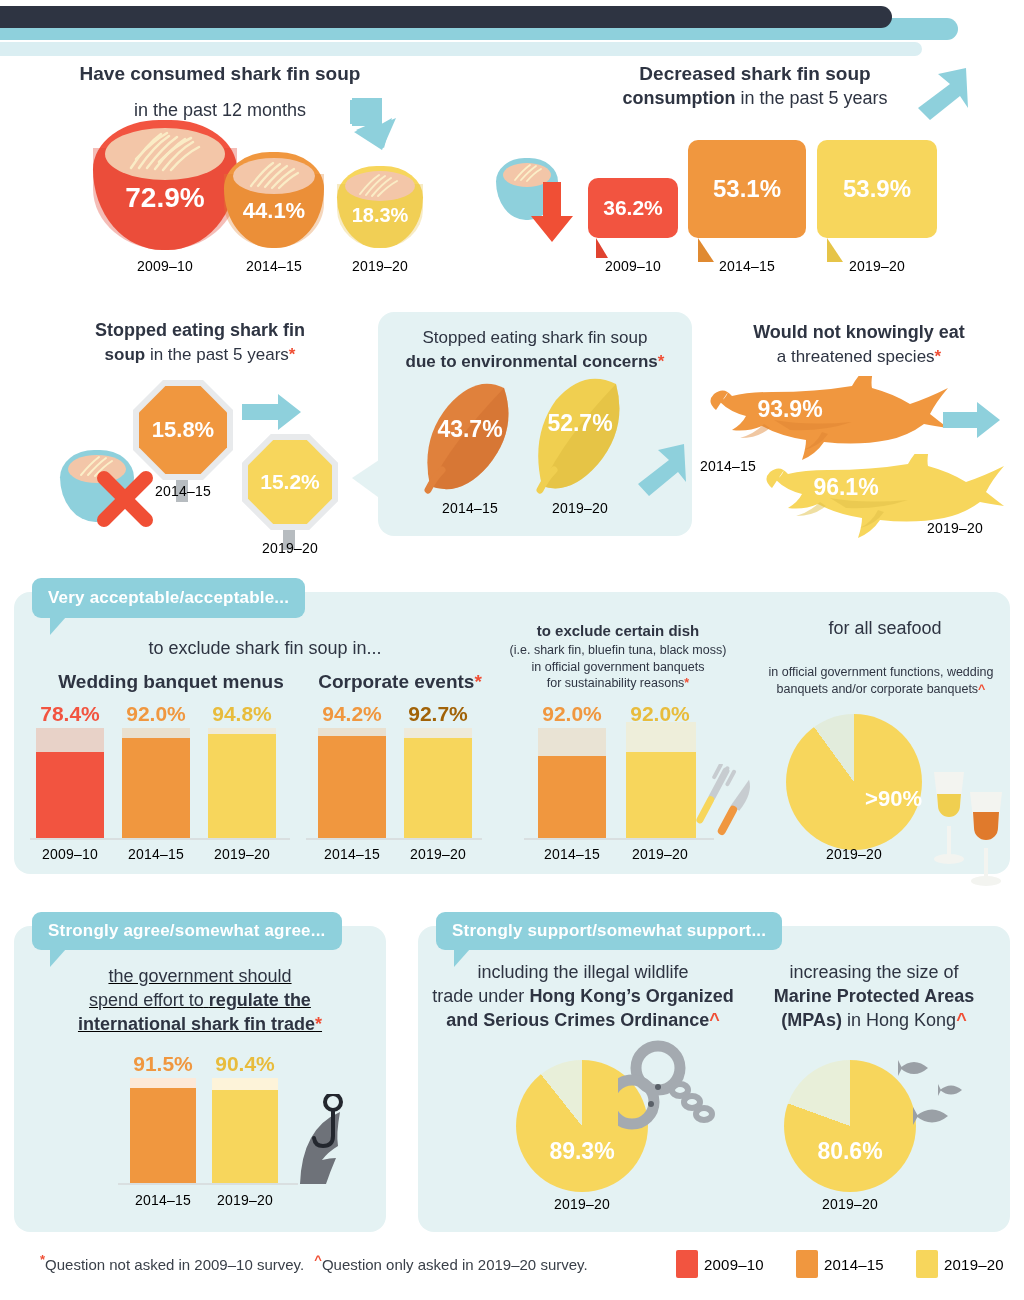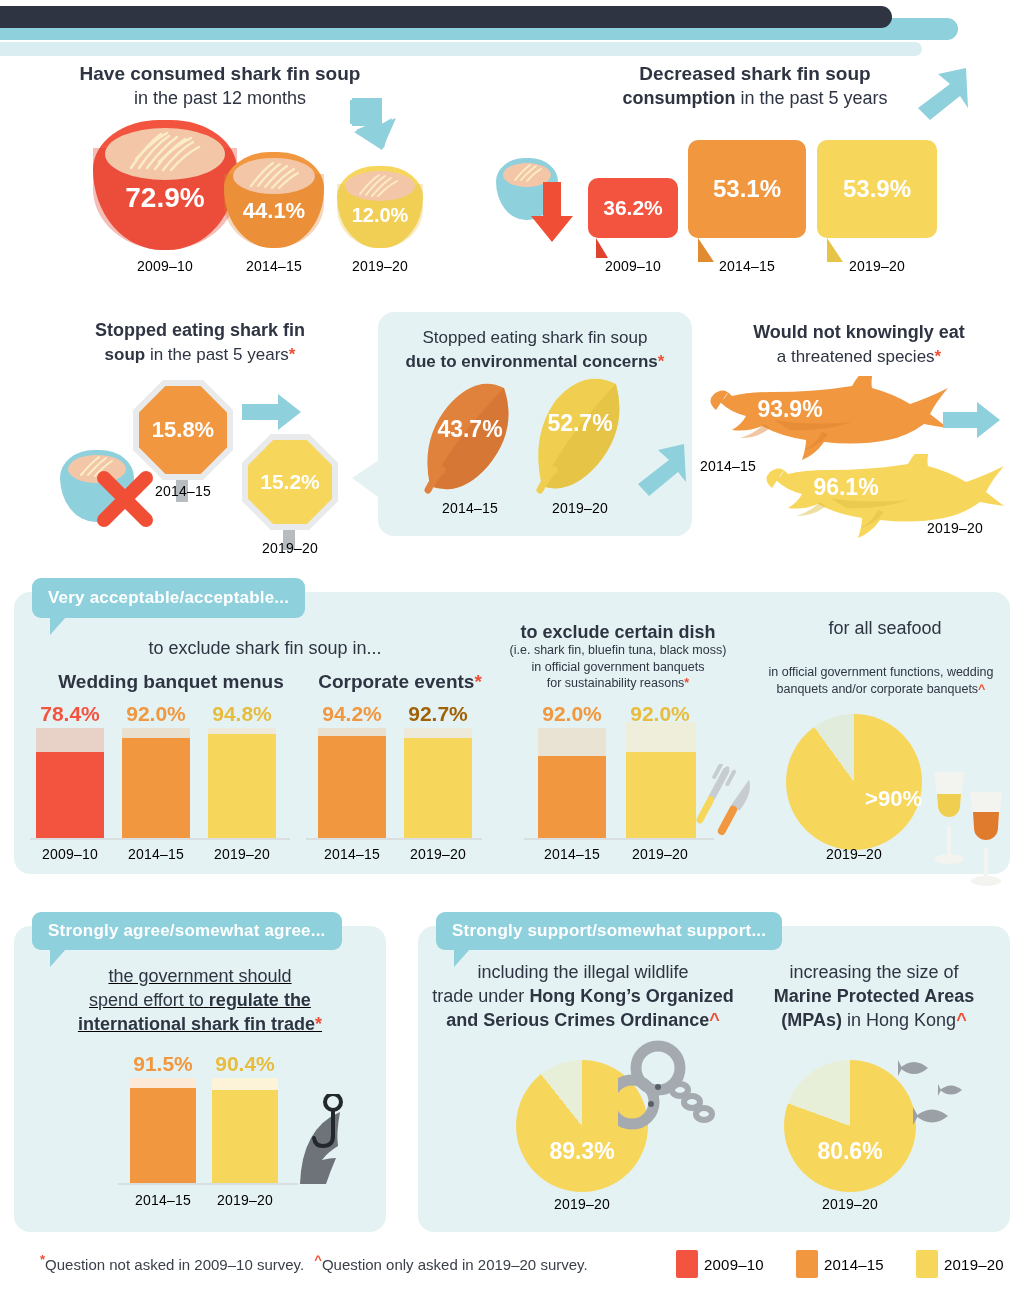--- a/index.html
+++ b/index.html
@@ -62,21 +62,21 @@
 <body>
 
 <div id="page">
 
   <div class="stripe stripe-teal"></div>
   <div class="stripe stripe-pale"></div>
   <div class="stripe stripe-dark"></div>
 
   <div class="abs" style="left:20px; top:62px; width:400px;">
     <div class="hd" style="font-size:19px; font-weight:bold;">Have consumed shark fin soup</div>
-    <div class="hd" style="font-size:18px; font-weight:normal; margin-top:3px;">in the past 12 months</div>
+    <div class="hd" style="font-size:18px; font-weight:normal; margin-top:15px;">in the past 12 months</div>
   </div>
 
   <svg class="abs" style="left:348px; top:96px;" width="68" height="56" viewBox="0 0 68 56">
     <path d="M2 4 L30 4 L30 30 L44 22 L36 52 L8 34 L22 28 L2 28 Z" fill="#8ed0dc"></path>
     <path d="M4 2 L34 2 L34 28 L48 22 L34 54 L6 36 L20 30 L4 30 Z" fill="#8ed0dc"></path>
   </svg>
 
   <div class="bowl" style="left:93px; top:120px; width:144px; height:130px;">
     <div class="body" style="background:#f25440;"></div>
     <div class="body" style="background:#e04330; top:28px; height:102px; border-radius:0 0 50% 50%/0 0 60% 60%; opacity:.35;"></div>
@@ -119,21 +119,21 @@
     <div class="body" style="background:#e6c246; top:18px; height:64px; border-radius:0 0 50% 50%/0 0 60% 60%; opacity:.32;"></div>
     <div class="broth" style="left:8px; top:5px; width:70px; height:30px;"></div>
     <svg class="abs" style="left:17px; top:5px;" width="54" height="28" viewBox="0 0 54 28">
       <g stroke="#fbefc8" stroke-width="2" stroke-linecap="round" fill="none" opacity=".95">
         <path d="M6 23 Q16 10 25 4"></path>
           <path d="M12 24 Q22 11 31 5"></path>
           <path d="M18 25 Q28 13 37 7"></path>
         <path d="M24 25 Q34 15 43 10"></path>
       </g>
     </svg>
-    <div class="pct abs" style="left:0; top:38px; width:86px; text-align:center; font-size:20px;">12.0%</div>
+    <div class="pct abs" style="left:0; top:38px; width:86px; text-align:center; font-size:20px;">18.3%</div>
   </div>
   <div class="yearlbl abs" style="left:322px; top:258px; width:116px;">2019–20</div>
 
   <div class="abs" style="left:560px; top:62px; width:390px;">
     <div class="hd" style="font-size:19px; font-weight:bold;">Decreased shark fin soup</div>
     <div class="hd" style="font-size:18px; margin-top:3px;">
       <b>consumption</b>
       <span class="reg">in the past 5 years</span>
     </div>
   </div>
@@ -327,21 +327,21 @@
   <div class="abs" style="left:312px; top:702px; width:80px; text-align:center; font-size:21px; font-weight:bold; color:#f0973f;">94.2%</div>
   <div class="yearlbl abs" style="left:312px; top:846px; width:80px;">2014–15</div>
 
   <div class="barwrap" style="left:404px; top:728px; width:68px; height:110px;">
     <div class="bar-top" style="top:0; height:10px; background:#eeeadb;"></div>
     <div class="bar-fill" style="height:100px; background:#f7d65c;"></div>
   </div>
   <div class="abs" style="left:398px; top:702px; width:80px; text-align:center; font-size:21px; font-weight:bold; color:#a16207;">92.7%</div>
   <div class="yearlbl abs" style="left:398px; top:846px; width:80px;">2019–20</div>
 
-  <div class="hd abs" style="left:486px; top:622px; width:264px; font-size:18px; font-weight:bold;">to exclude certain dish</div>
+  <div class="hd abs" style="left:486px; top:622px; width:264px; font-size:15px; font-weight:bold;">to exclude certain dish</div>
   <div class="hd abs" style="left:478px; top:642px; width:280px; font-size:12.5px; line-height:1.32;">
     <div>(i.e. shark fin, bluefin tuna, black moss)</div>
     <div>in official government banquets</div>
     <div><span>for sustainability reasons</span><span class="ast">*</span></div>
   </div>
 
   <div class="baseline abs" style="left:524px; top:838px; width:190px;"></div>
 
   <div class="barwrap" style="left:538px; top:728px; width:68px; height:110px;">
     <div class="bar-top" style="top:0; height:28px; background:#e9e3d4;"></div>

